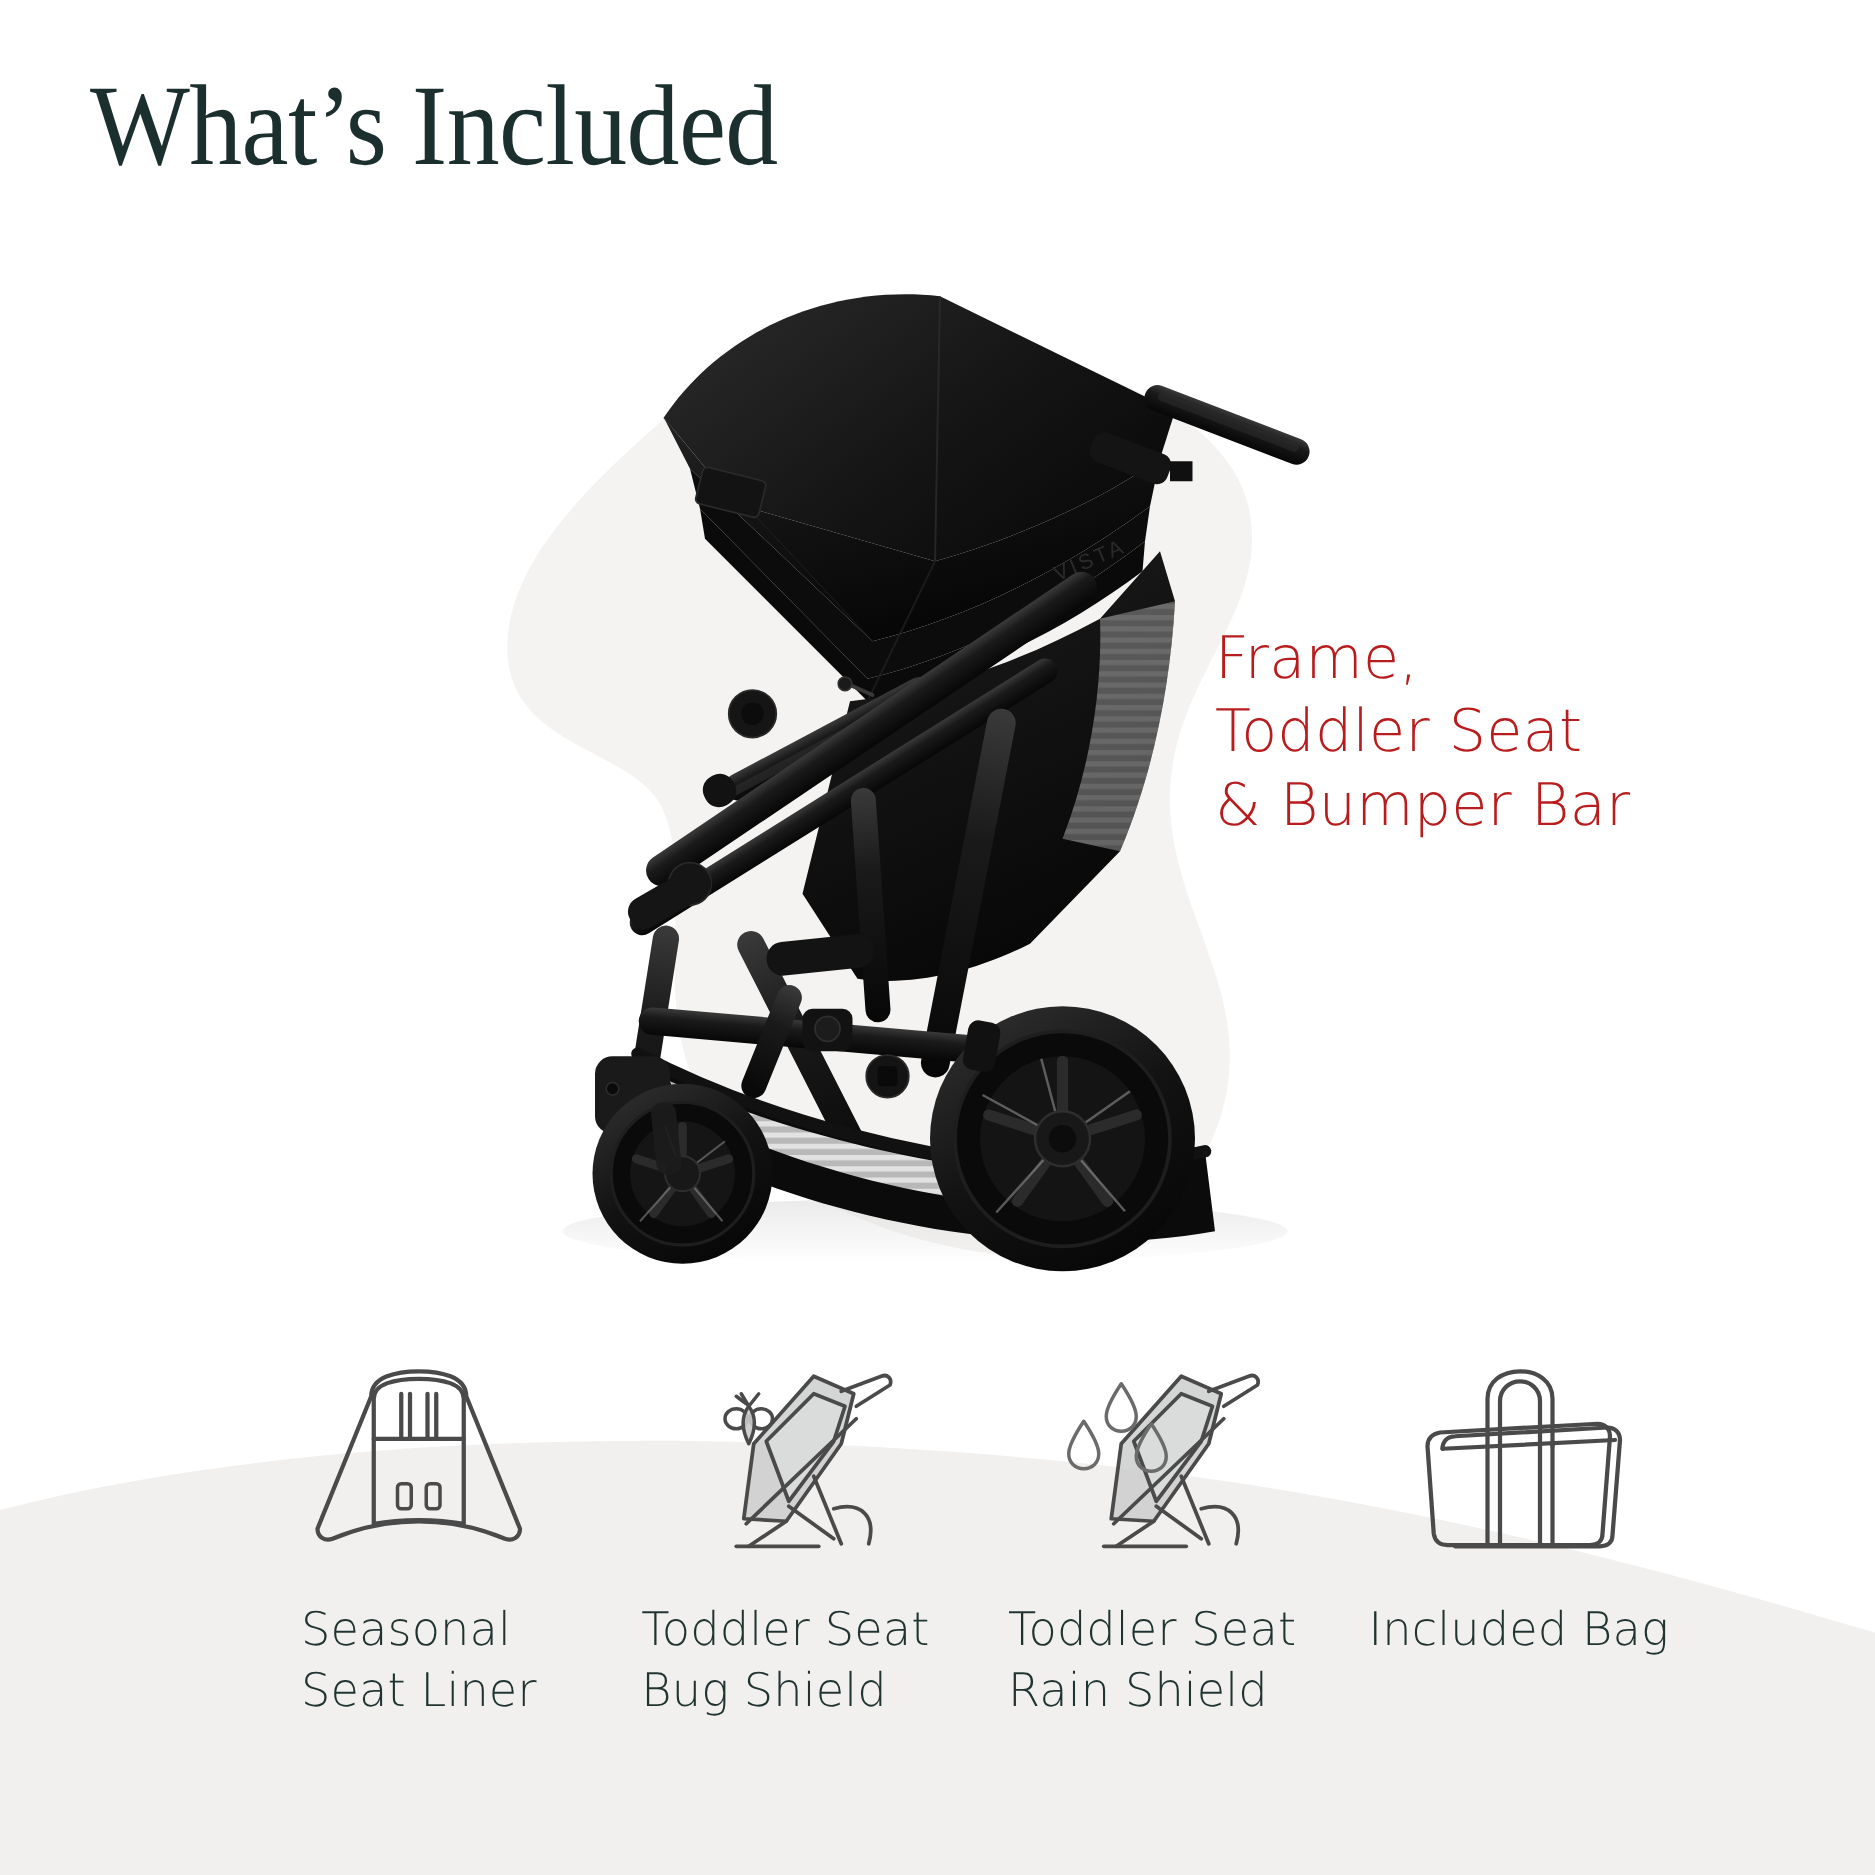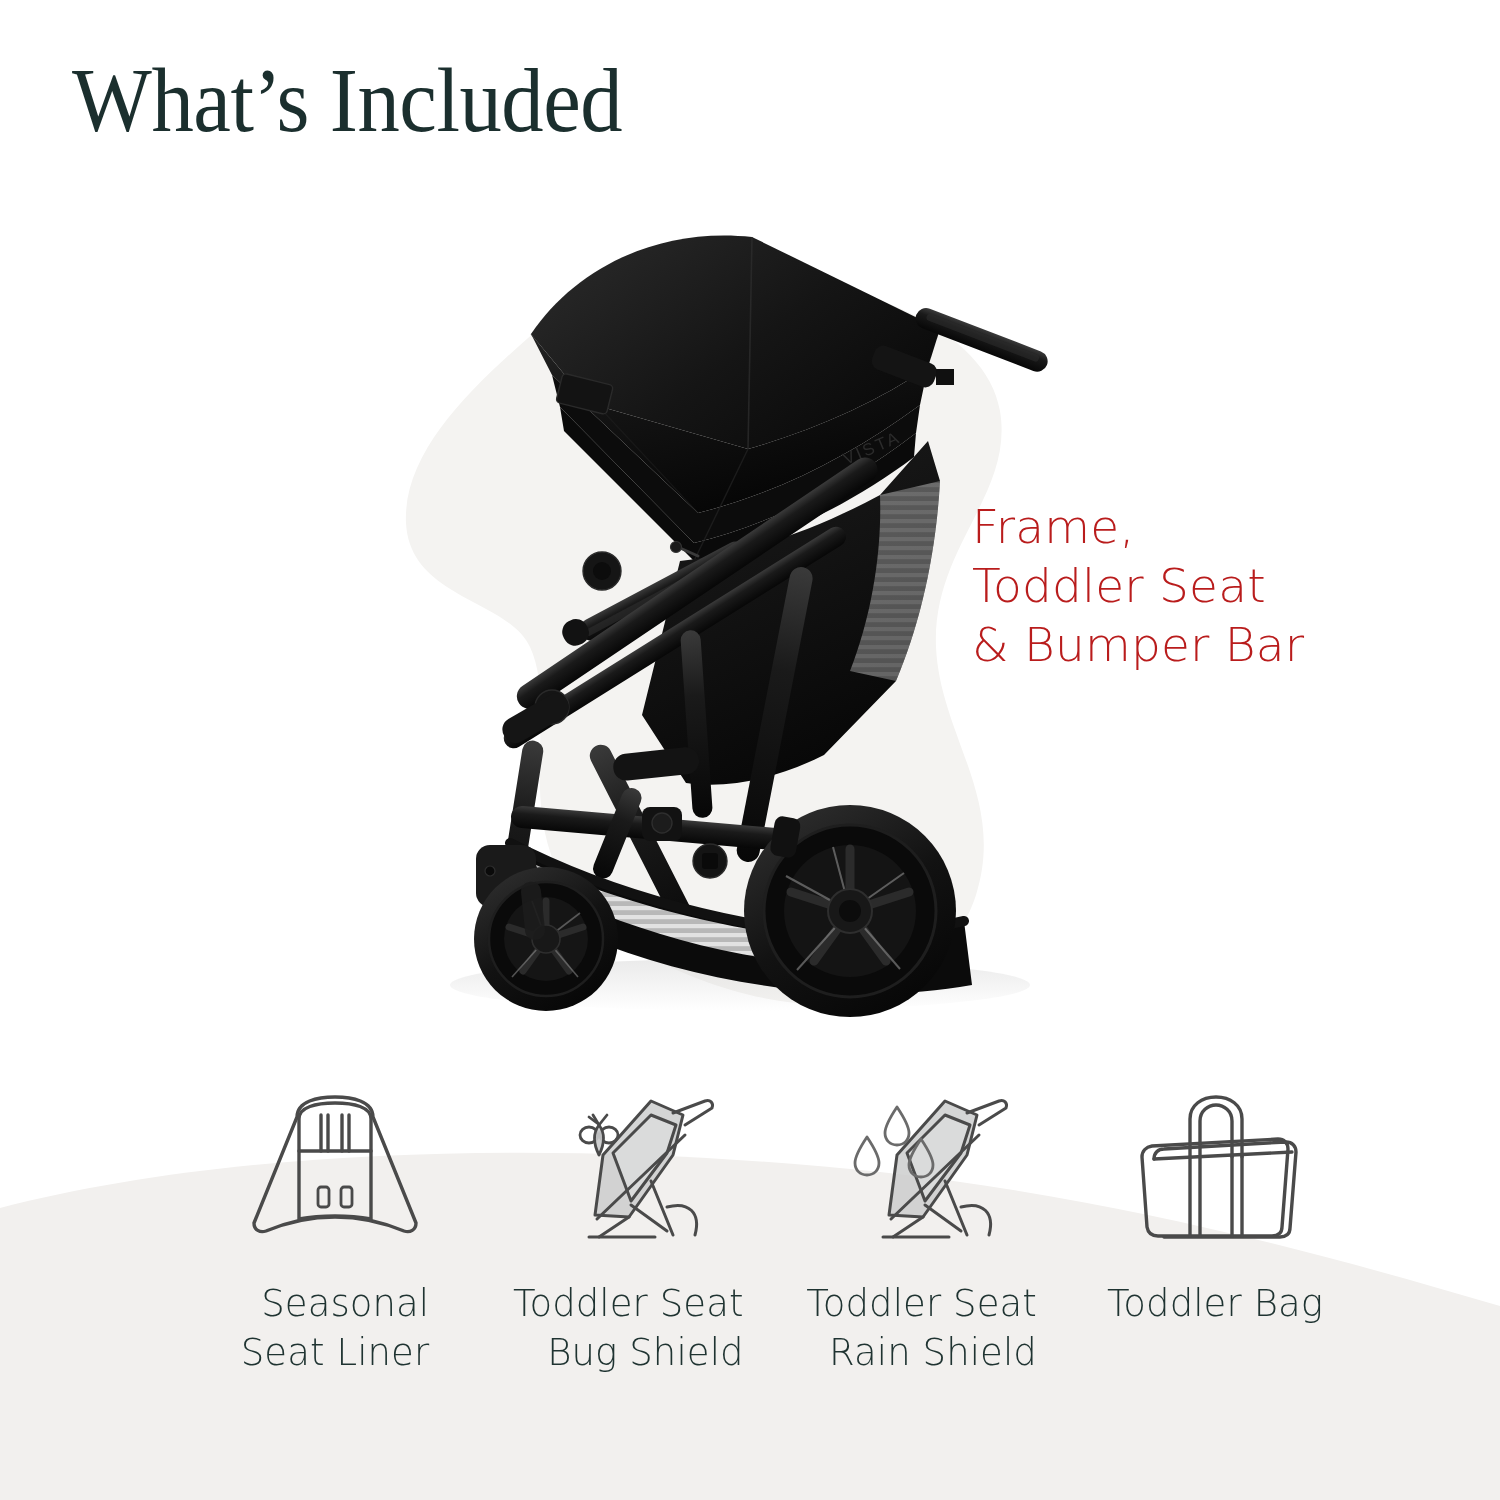--- a/index.html
+++ b/index.html
@@ -57,21 +57,21 @@
   }
   .icon-art{width:190px;height:150px;}
   .icon-art svg{display:block;width:100%;height:100%;}
   .icon-label{
     margin-top:34px;
     font-family:"DejaVu Sans", "Liberation Sans", sans-serif;
     font-weight:300;
     font-size:37px;
     line-height:1.33;
     color:#1F3331;
-    text-align:right;
+    text-align:left;
     white-space:pre-line;
     letter-spacing:0.1px;
   }
 </style>
 </head>
 <body>
 
 <div class="stage">
 
   <div class="band">
@@ -387,17 +387,17 @@
 
             <path d="M70,62 L70,141"></path>
             <path d="M80,62 L80,141"></path>
             <path d="M112,60 L112,141"></path>
             <path d="M122,60 L122,141"></path>
 
             <path d="M34,64 L172,57"></path>
           </g>
         </svg>
       </div>
-      <div class="icon-label">Toddler Bag</div>
+      <div class="icon-label">Included Bag</div>
     </div>
 
   </div>
 </div>
 
 </body></html>

